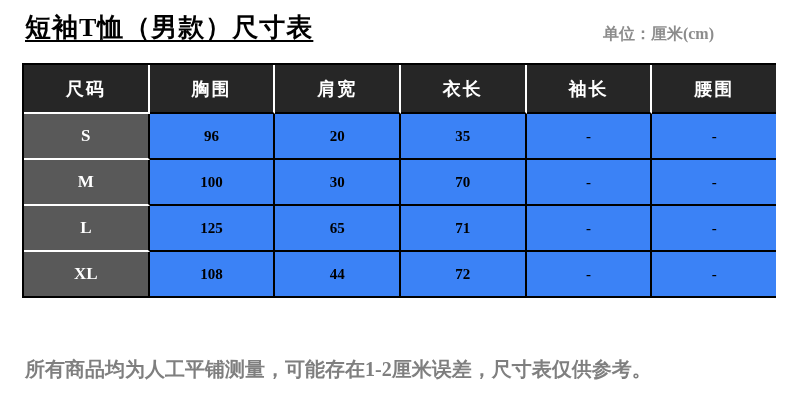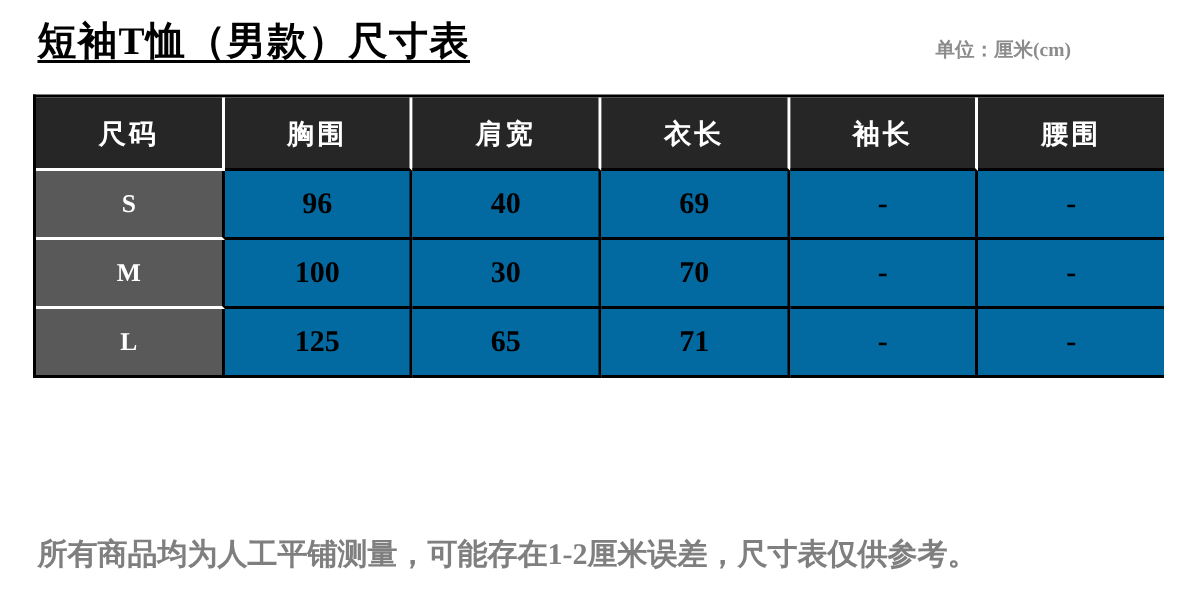--- a/index.html
+++ b/index.html
@@ -24,21 +24,21 @@
     color: #000000;
     letter-spacing: 1px;
     text-decoration: underline;
     text-underline-offset: 4px;
     white-space: nowrap;
   }
   .unit-label {
     position: absolute;
     right: 62px;
     top: 24px;
-    font-size: 13px;
+    font-size: 16px;
     font-weight: bold;
     color: #8c8c8c;
     white-space: nowrap;
   }
   table.size-table {
     position: absolute;
     left: 22px;
     top: 63px;
     width: 756px;
     border-collapse: separate;
@@ -68,23 +68,23 @@
   .size-table thead th:first-child { border-bottom-color: #ffffff; }
   .size-table tbody th.size-cell {
     background: #595959;
     color: #ffffff;
     font-size: 17px;
     font-weight: bold;
     border-bottom-color: #ffffff;
   }
   .size-table tbody tr:last-child th.size-cell { border-bottom-color: #000000; }
   .size-table tbody td {
-    background: #0369a1;
+    background: #3b82f6;
     color: #000000;
-    font-size: 20px;
+    font-size: 15px;
     font-weight: bold;
     height: 44px;
   }
   .footnote {
     position: absolute;
     left: 25px;
     top: 356px;
     font-size: 20px;
     font-weight: bold;
     color: #7f7f7f;
@@ -106,38 +106,46 @@
           <th>肩宽</th>
           <th>衣长</th>
           <th>袖长</th>
           <th>腰围</th>
         </tr>
     </thead>
     <tbody>
         <tr>
           <th class="size-cell">S</th>
           <td>96</td>
-          <td>40</td>
-          <td>69</td>
+          <td>20</td>
+          <td>35</td>
           <td>-</td>
           <td>-</td>
         </tr>
         <tr>
           <th class="size-cell">M</th>
           <td>100</td>
           <td>30</td>
           <td>70</td>
           <td>-</td>
           <td>-</td>
         </tr>
         <tr>
           <th class="size-cell">L</th>
           <td>125</td>
           <td>65</td>
           <td>71</td>
           <td>-</td>
           <td>-</td>
         </tr>
+        <tr>
+          <th class="size-cell">XL</th>
+          <td>108</td>
+          <td>44</td>
+          <td>72</td>
+          <td>-</td>
+          <td>-</td>
+        </tr>
       </tbody>
   </table>
 
   <div class="footnote">所有商品均为人工平铺测量，可能存在1-2厘米误差，尺寸表仅供参考。</div>
 </div>
 
 </body></html>

